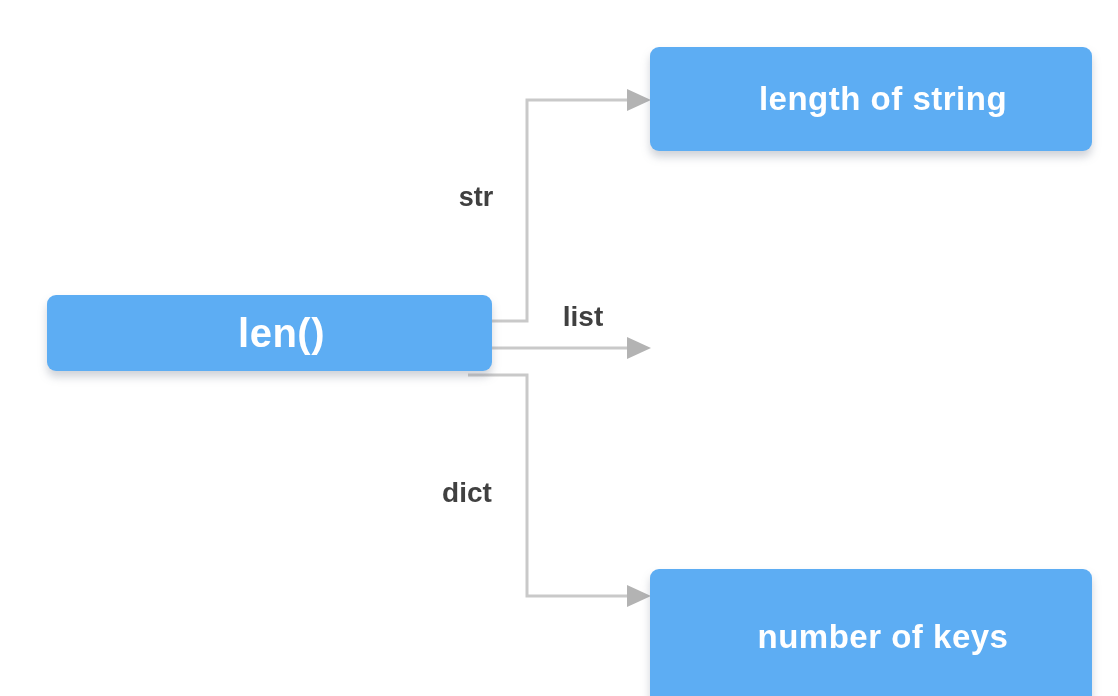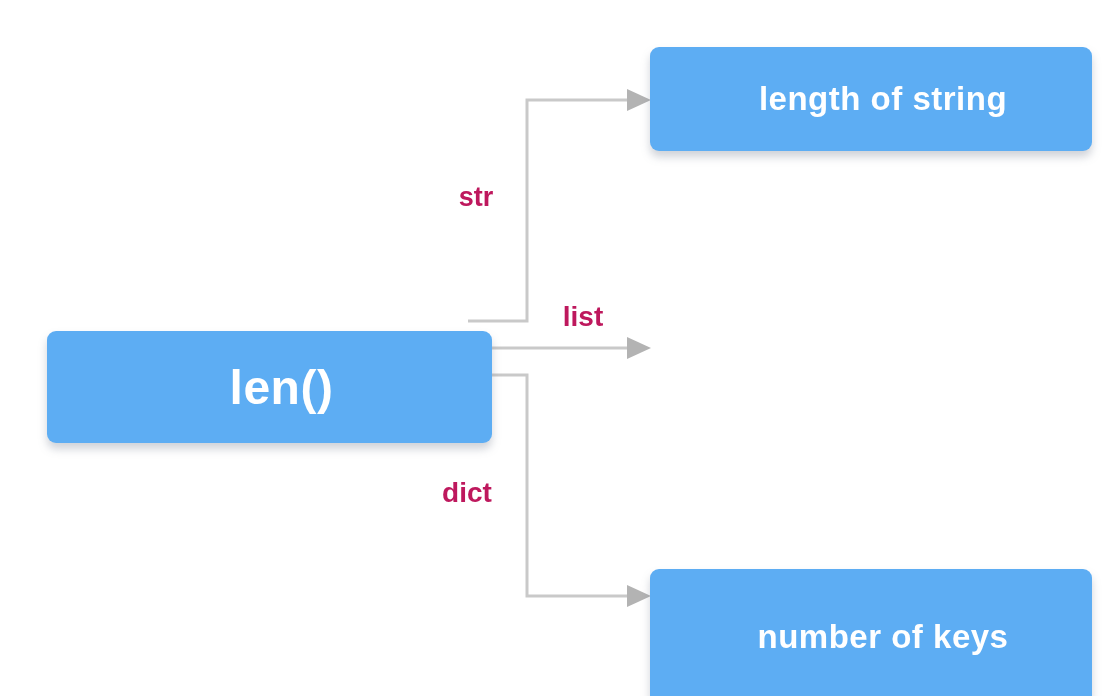--- a/index.html
+++ b/index.html
@@ -32,37 +32,36 @@
     justify-content: center;
     color: #ffffff;
     font-weight: bold;
     letter-spacing: 0.5px;
     padding-left: 24px;
   }
   .node-root {
     left: 47px;
     top: 295px;
     width: 421px;
-    height: 112px;
-    font-size: 48px;
-    margin-top: 36px;
+    height: 76px;
+    font-size: 40px;
   }
   .node-result {
     left: 650px;
     width: 418px;
     height: 104px;
     font-size: 33px;
   }
   .node-result-1 { top: 47px; }
   .node-result-2 { top: 296px; }
   .node-result-3 { top: 543px; height: 135px; margin-top: 26px; }
   .edge-label {
     position: absolute;
     transform: translate(-50%, -50%);
-    color: #be185d;
+    color: #404040;
     font-weight: bold;
     font-size: 28px;
     white-space: nowrap;
   }
   .edge-label-str  { left: 476px; top: 197px; font-size: 27px; }
   .edge-label-list { left: 583px; top: 317px; }
   .edge-label-dict { left: 467px; top: 493px; }
 </style>
 </head>
 <body>

